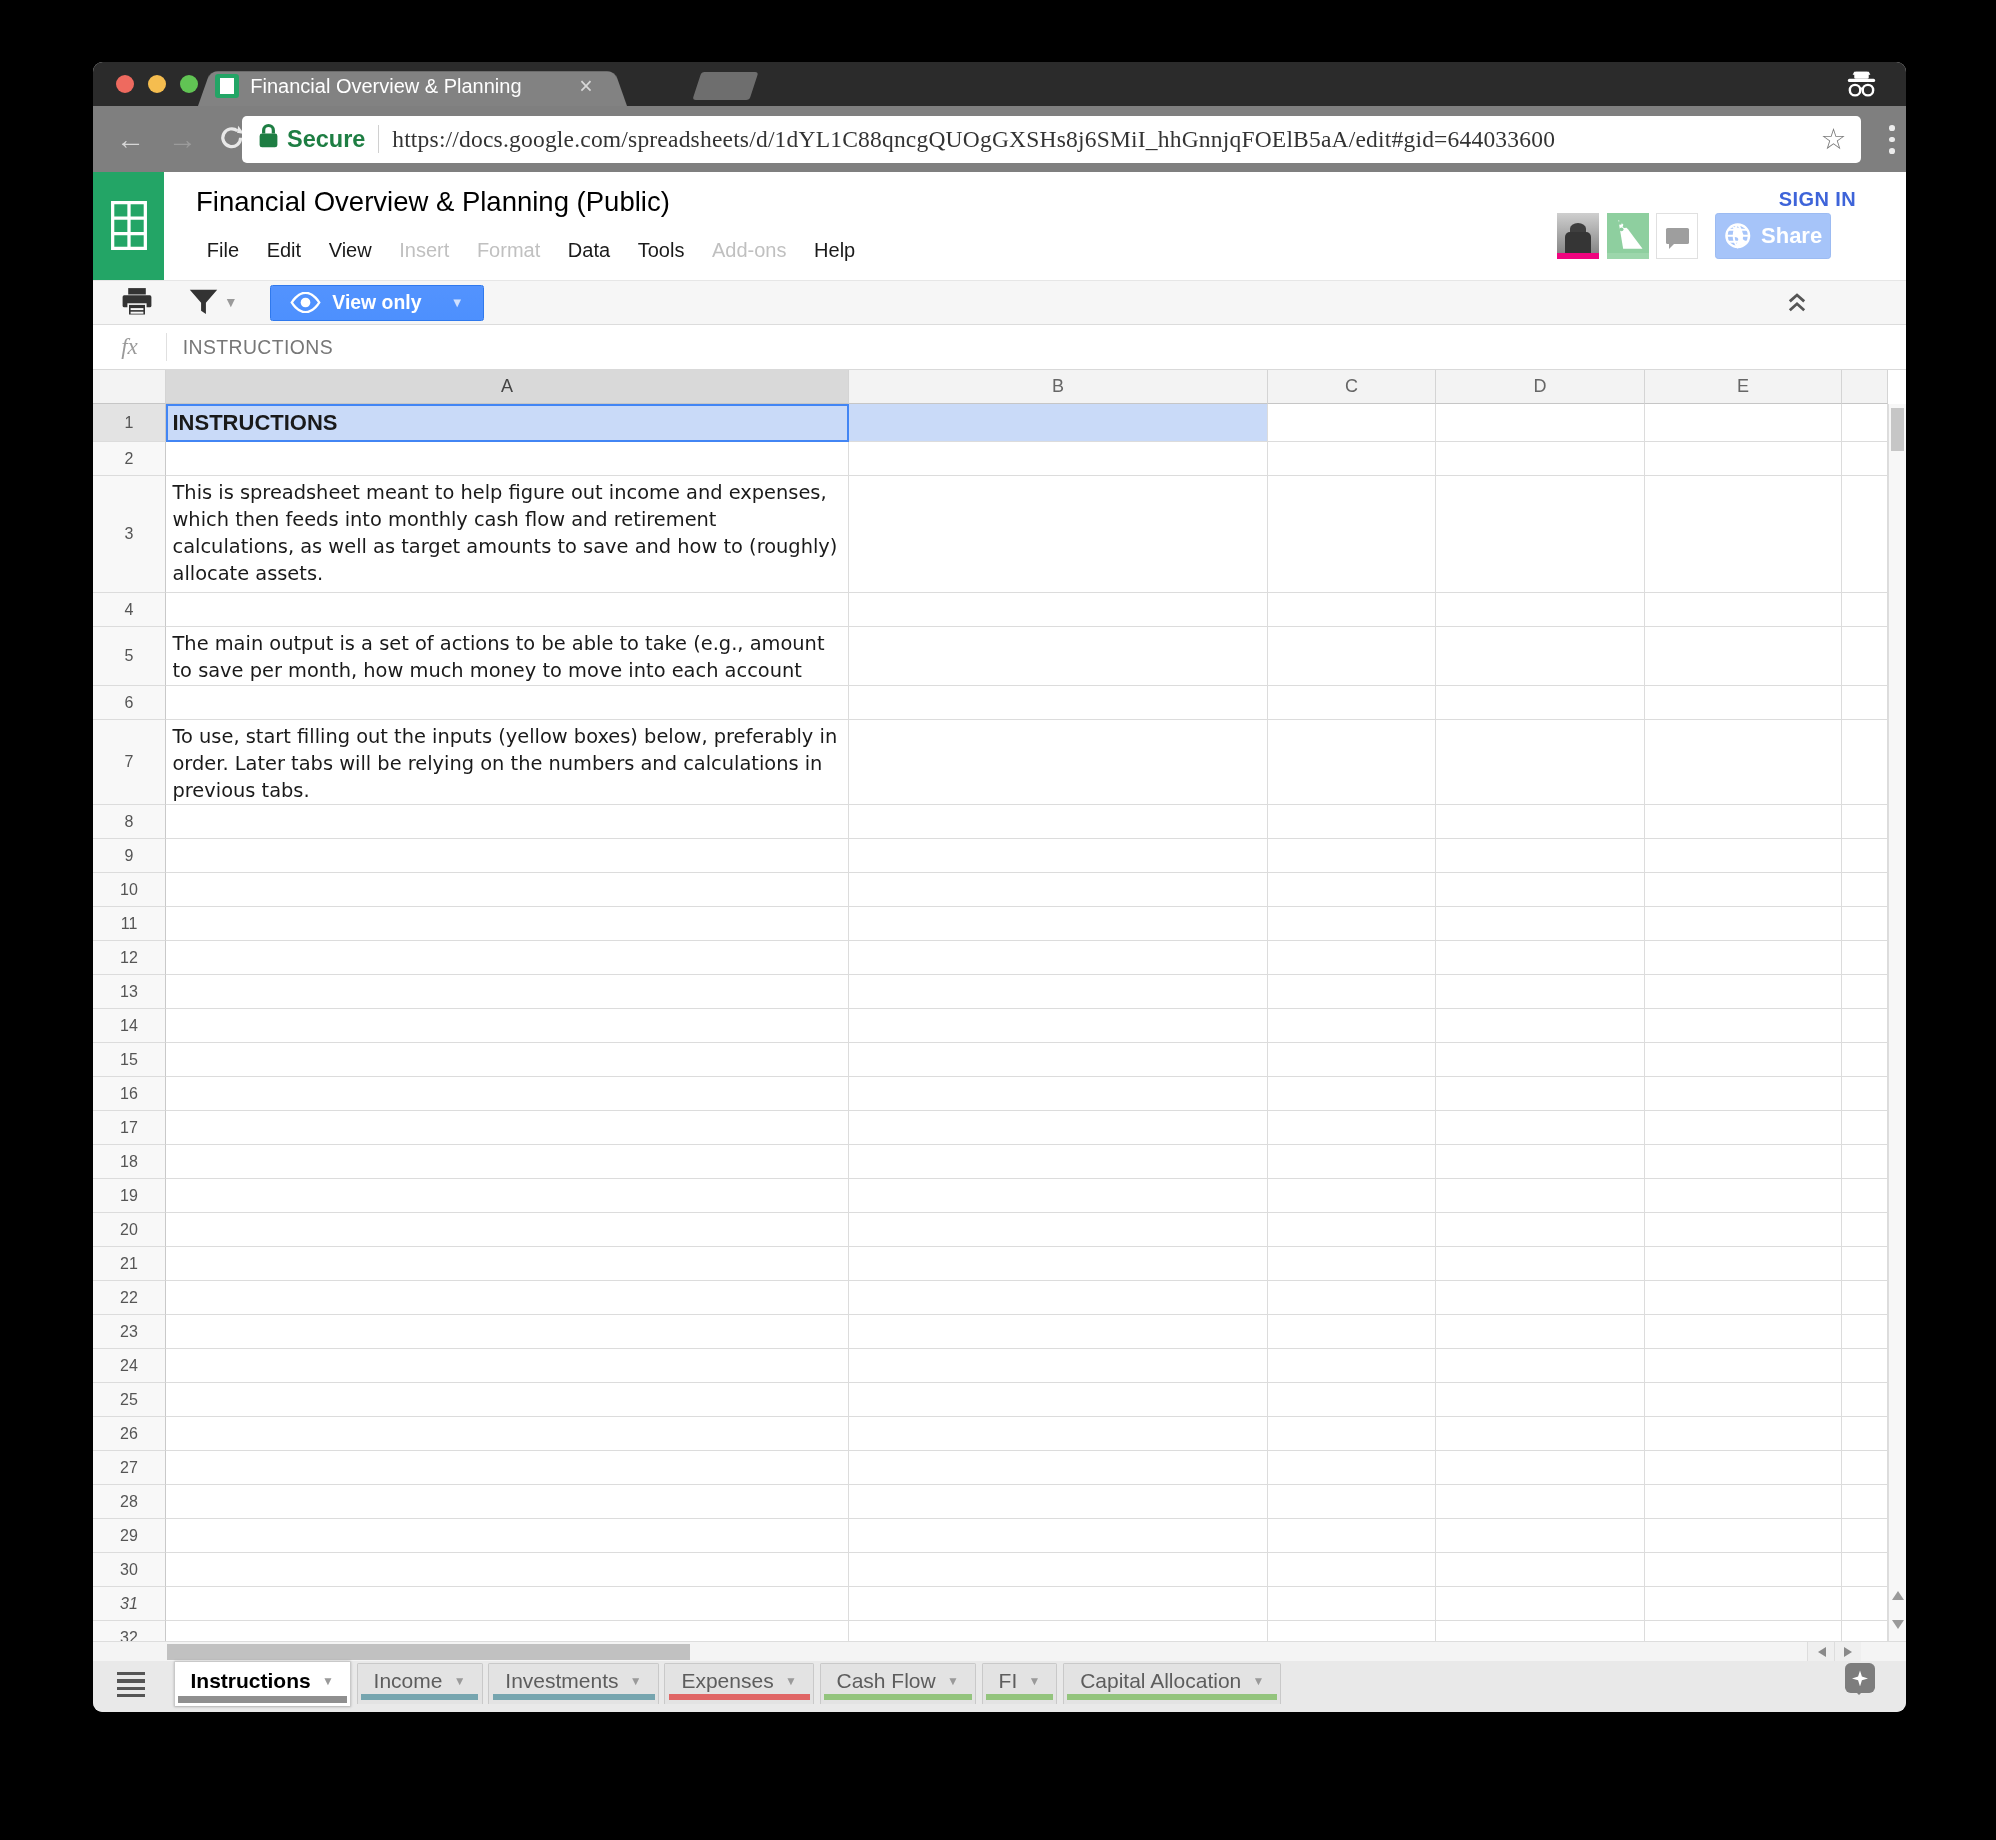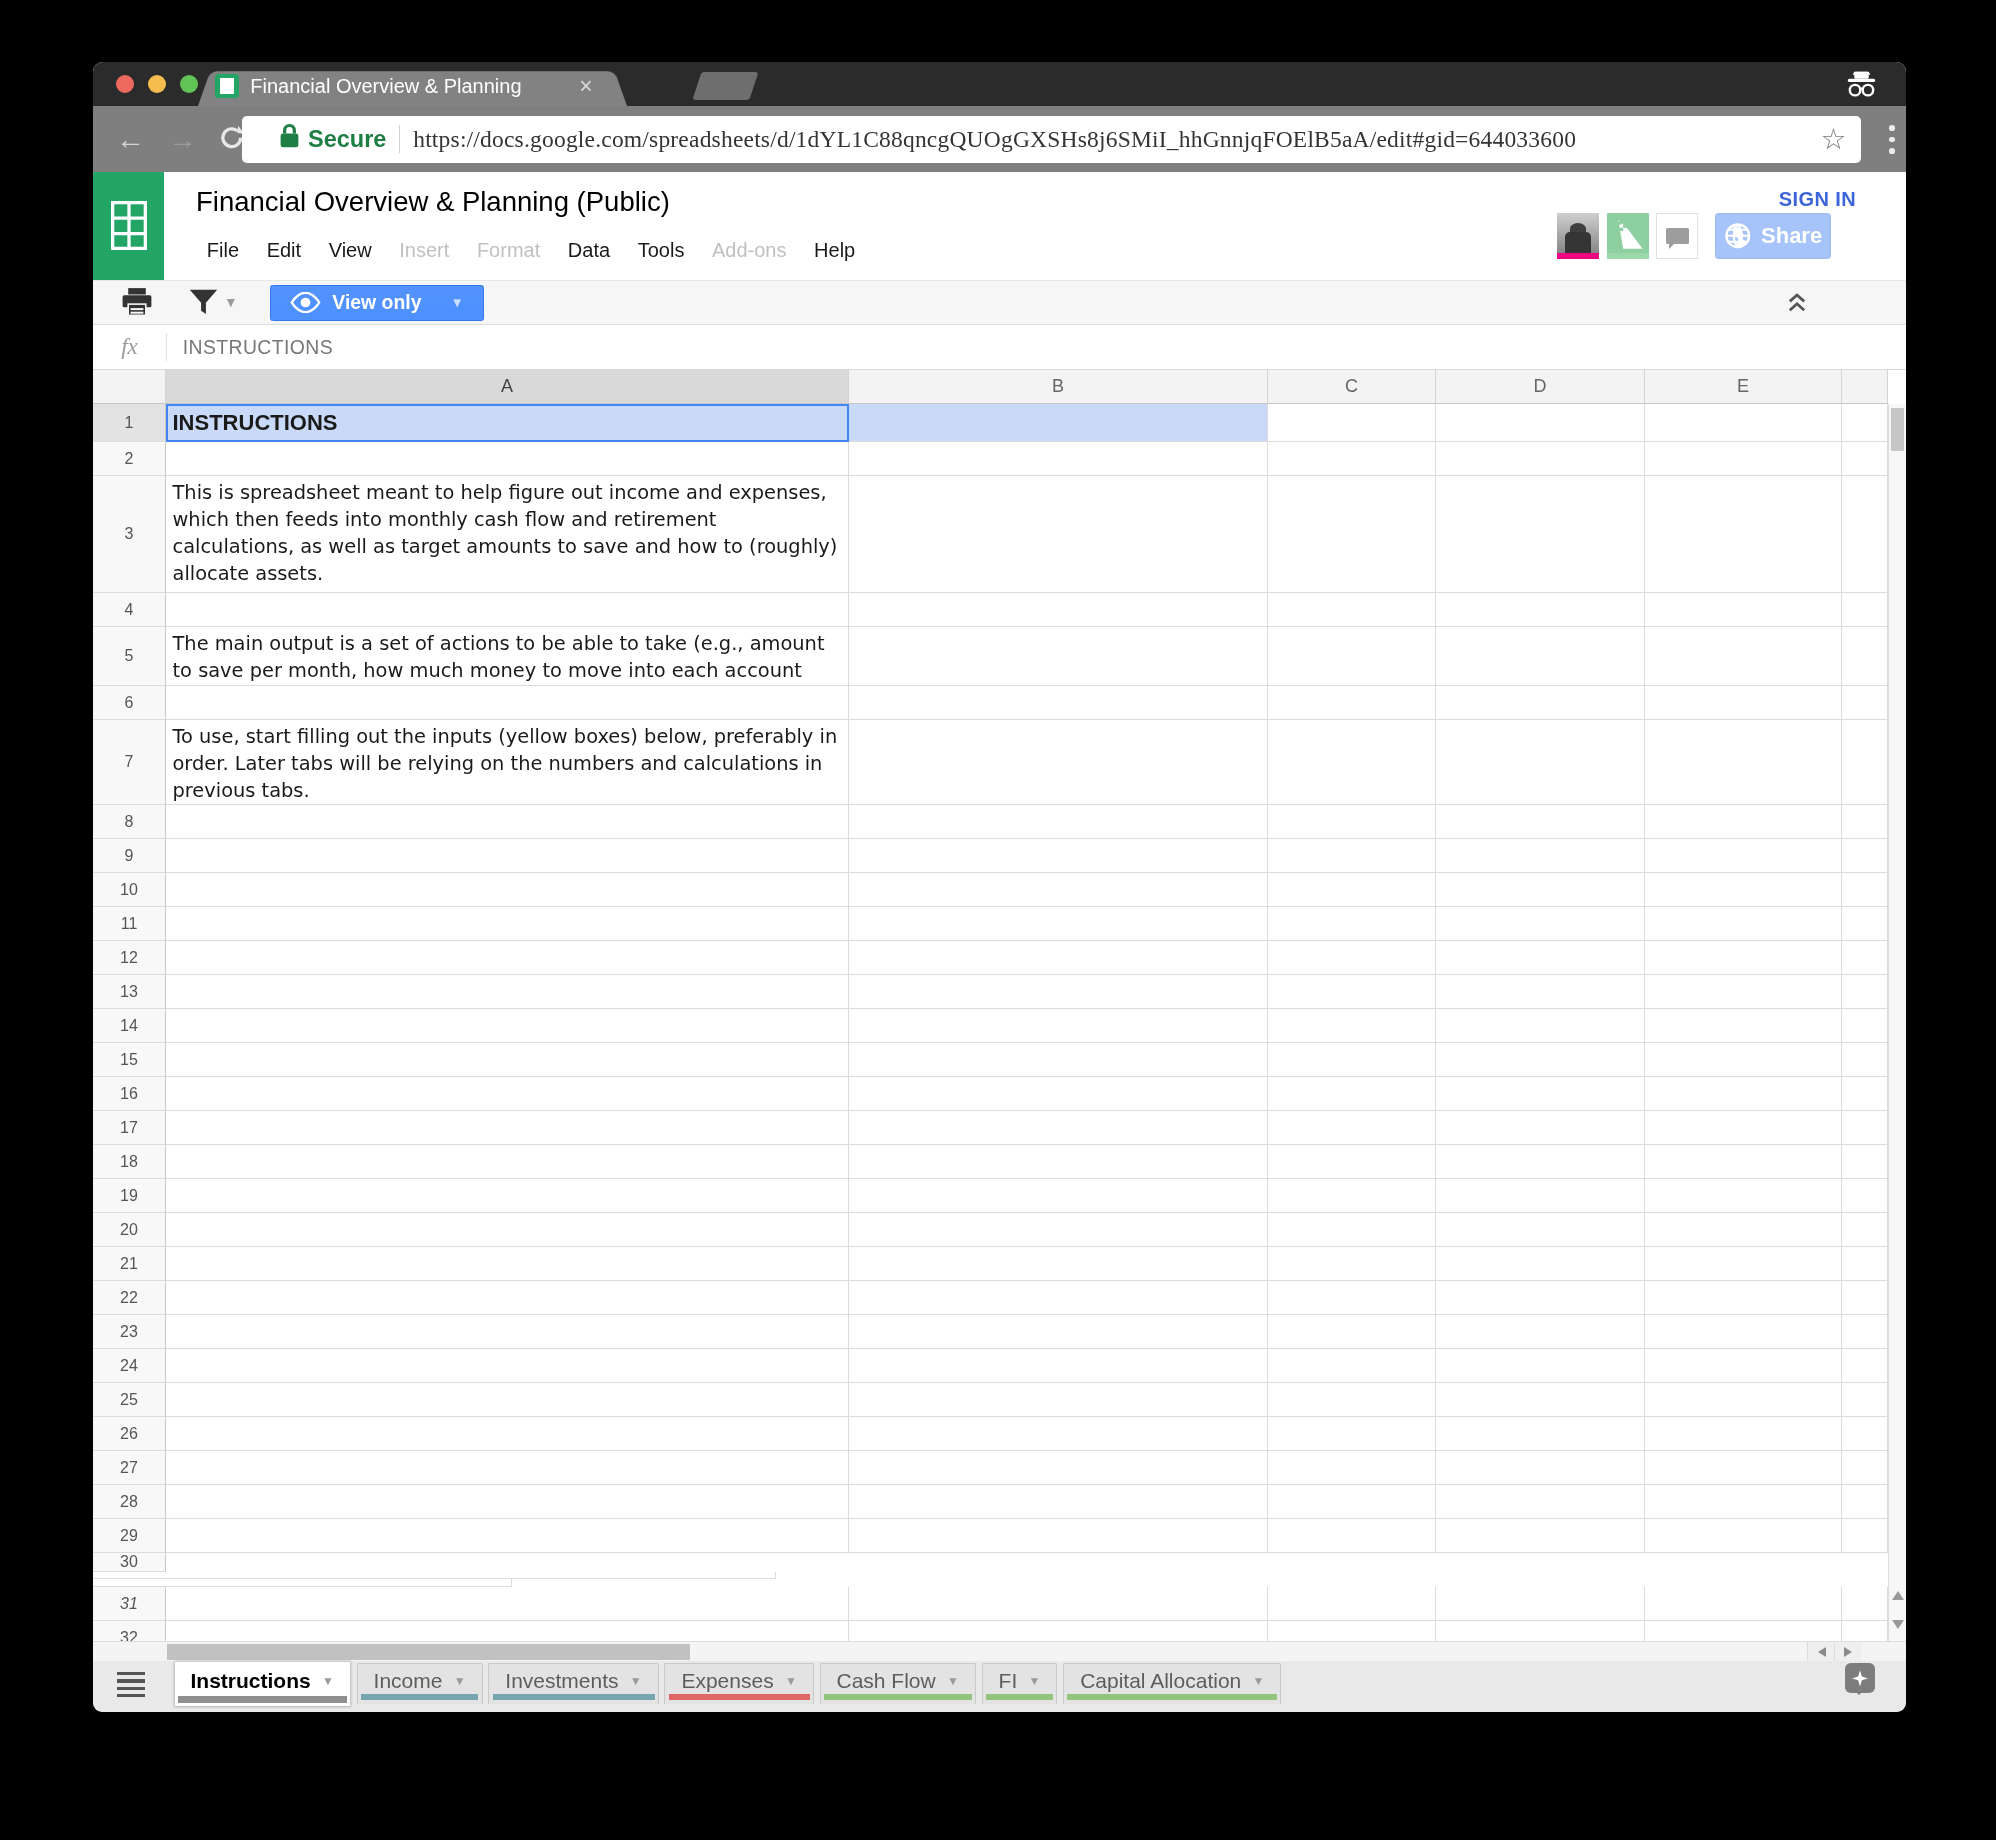--- a/index.html
+++ b/index.html
@@ -30,21 +30,21 @@
   .tabstub { position:absolute; left:604px; bottom:6.5px; width:57px; height:27.5px; background:#6e6e6e;
           transform:skewX(-18deg); border-radius:3.2px; }
   .incog { position:absolute; right:26px; top:8px; width:37px; height:29px; }
 
   .urlbar { height:66px; background:#7f7f7f; position:relative; flex:0 0 auto; display:flex; align-items:center; }
   .navbtn { font-size:29px; margin-left:23px; line-height:1; }
   .navbtn.back { color:#d6d6d6; }
   .navbtn.fwd  { color:#9b9b9b; }
   .reload { margin-left:21px; }
   .urlfield { position:absolute; left:149px; top:9.7px; width:1619px; height:47px; background:#fff;
-          border-radius:4.9px; display:flex; align-items:center; font-size:23.5px;padding-left:21px; }
+          border-radius:4.9px; display:flex; align-items:center; font-size:23.5px; }
   .lock { margin:0 8px 0 16px; }
   .secure { color:#1e7e43; font-weight:bold; margin-right:13px; }
   .urlsep { width:0.8px; height:27.5px; background:#d0d0d0; margin-right:13px; }
   .urltext { color:#333; letter-spacing:0.2px; white-space:nowrap; overflow:hidden; flex:1;font-family:Liberation Serif, serif; }
   .star { color:#7a7a7a; font-size:29px; margin:0 14.6px 0 6.5px; }
   .kebab { position:absolute; right:11.3px; top:19.4px; display:flex; flex-direction:column; gap:5.7px; }
   .kebab i { width:5.7px; height:5.7px; border-radius:50%; background:#ececec; }
 
   
   .sheader { height:108px; background:#fff; position:relative; flex:0 0 auto; }
@@ -539,21 +539,21 @@
         </div>
         <div class="g-row" style="height: 34px;">
           <div class="rowhdr">29</div>
           <div class="g-cell" style="width: 683px;"></div>
           <div class="g-cell" style="width: 419px;"></div>
           <div class="g-cell" style="width: 168px;"></div>
           <div class="g-cell" style="width: 209px;"></div>
           <div class="g-cell" style="width: 197px;"></div>
           <div class="g-cell" style="width: 46px;"></div>
         </div>
-        <div class="g-row" style="height: 34px; flex-direction: column;">
+        <div class="g-row" style="height: 34px;">
           <div class="rowhdr">30</div>
           <div class="g-cell" style="width: 683px;"></div>
           <div class="g-cell" style="width: 419px;"></div>
           <div class="g-cell" style="width: 168px;"></div>
           <div class="g-cell" style="width: 209px;"></div>
           <div class="g-cell" style="width: 197px;"></div>
           <div class="g-cell" style="width: 46px;"></div>
         </div>
         <div class="g-row" style="height: 34px; font-style: italic;">
           <div class="rowhdr">31</div>

